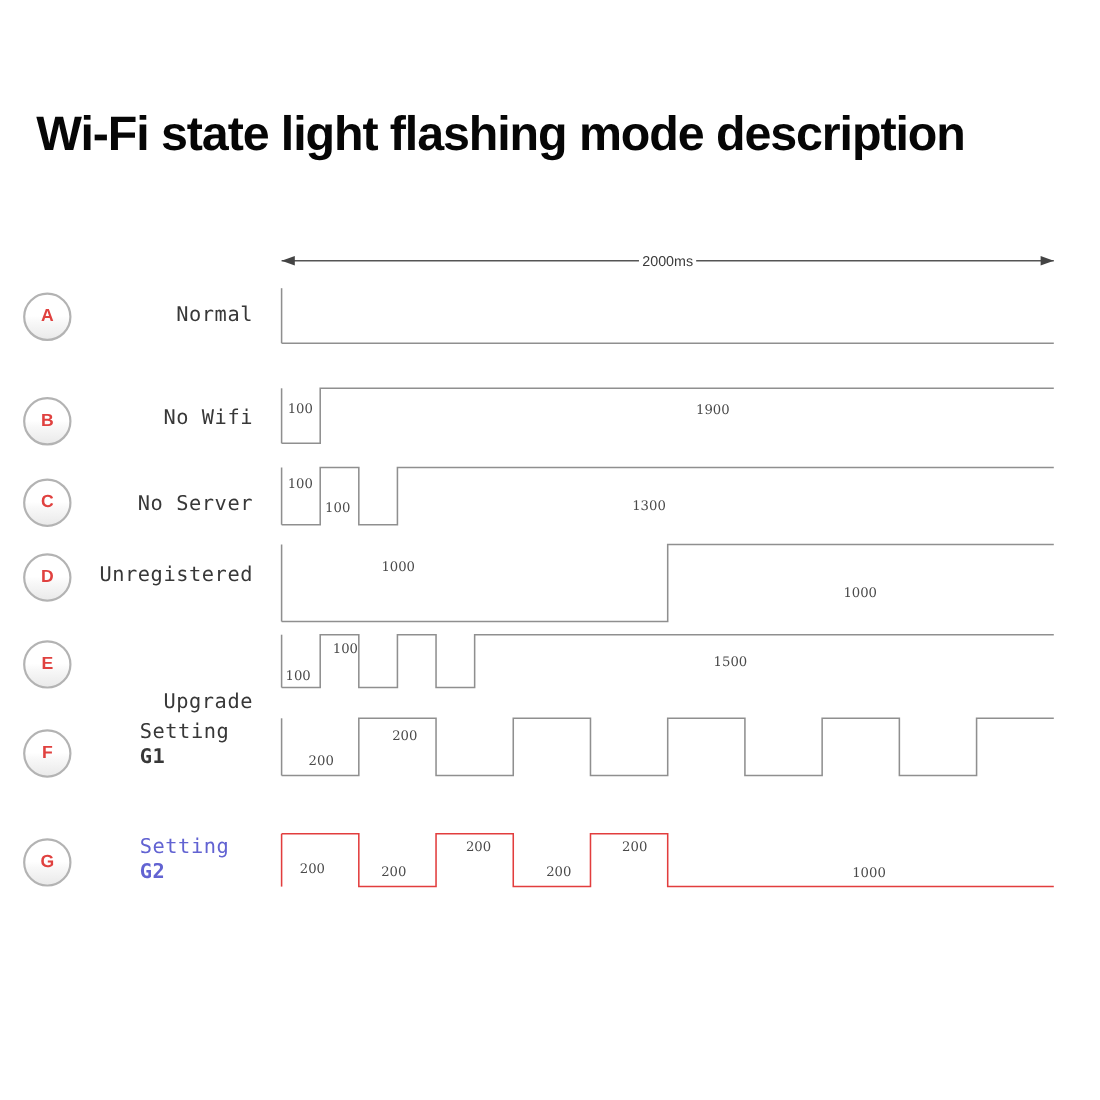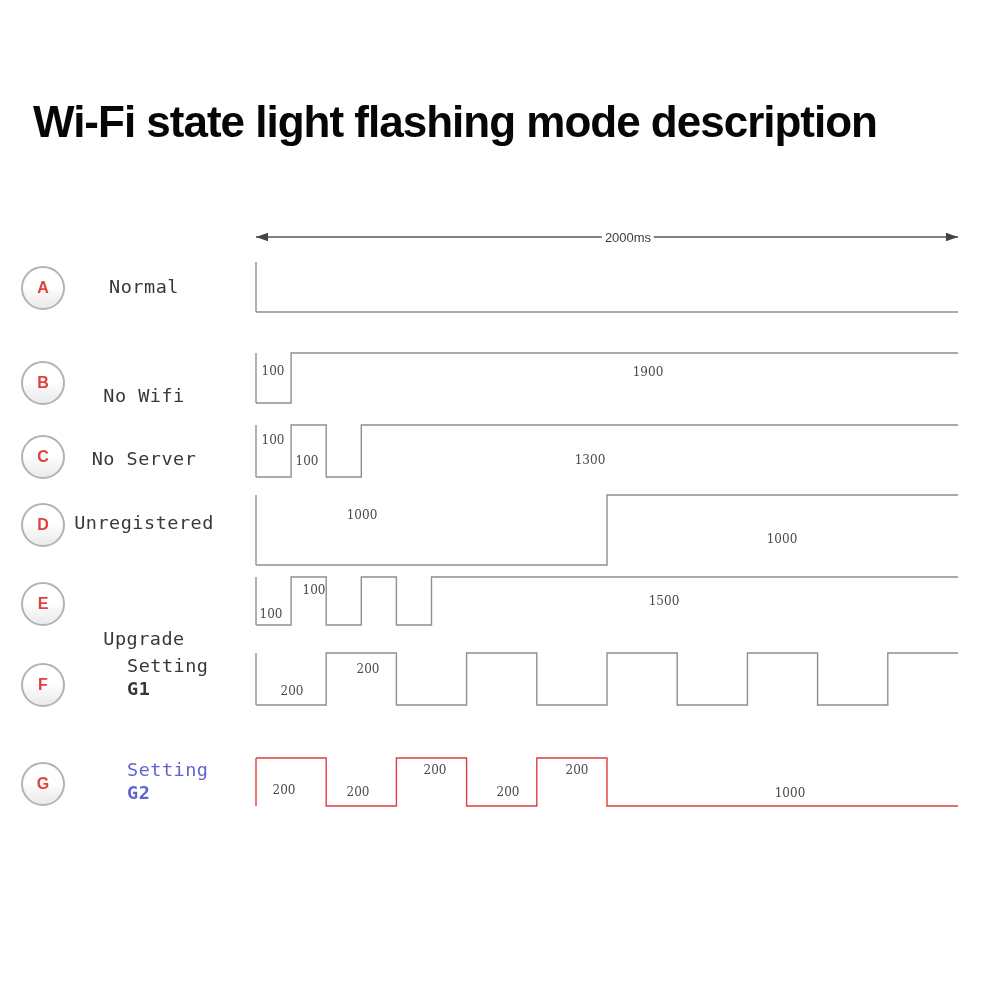--- a/index.html
+++ b/index.html
@@ -4,30 +4,30 @@
 <style>
   html,body{margin:0;padding:0;background:#ffffff;}
   .page{position:relative;width:1000px;height:1000px;background:#ffffff;overflow:hidden;
         font-family:"Liberation Sans",sans-serif;}
   .title{position:absolute;left:33px;top:97px;margin:0;font-size:44px;line-height:1.15;
          font-weight:700;letter-spacing:-1px;color:#060606;white-space:nowrap;
          font-family:"Liberation Sans",sans-serif;}
   #diagram-svg{position:absolute;left:0;top:0;}
   .layer{position:absolute;left:0;top:0;width:1000px;height:1000px;pointer-events:none;}
   .tl-label{position:absolute;transform:translate(-50%,-50%);background:#ffffff;
-            padding:0 3px;font-size:13px;color:#3c3c3c;white-space:nowrap;margin-left:21px;}
+            padding:0 3px;font-size:13px;color:#3c3c3c;white-space:nowrap;}
   .anno{position:absolute;transform:translate(-50%,-50%);white-space:nowrap;
         font-family:"DejaVu Serif",serif;font-size:12px;color:#4a4a4a;}
   .badge{position:absolute;width:40px;height:40px;border:2px solid #b3b3b3;border-radius:50%;
          background:linear-gradient(180deg,#ffffff 48%,#f8f8f8 62%,#eaeaea 100%);
          display:flex;align-items:center;justify-content:center;box-sizing:content-box;}
   .badge span{color:#e0413f;font-weight:700;font-size:16px;letter-spacing:0;}
   .state-label{position:absolute;font-family:"DejaVu Sans Mono",monospace;font-size:18.5px;
                color:#383838;letter-spacing:0.5px;line-height:23px;white-space:pre;}
-  .state-label.right{text-align:center;width:172px;left:58px;}
+  .state-label.right{text-align:right;width:172px;left:58px;}
   .state-label.two{width:120px;left:127px;}
   .state-label .l2{font-weight:700;display:block;}
   .state-label.blue{color:#6263d2;}
 </style>
 </head>
 <body>
 
 <div class="page">
   <h1 class="title">Wi-Fi state light flashing mode description</h1>
 
@@ -72,21 +72,21 @@
       <div class="anno" style="left: 790px; top: 793px;">1000</div>
     </div>
   <div class="layer" id="row-layer">
       <div class="badge" style="left: 21px; top: 266px;">
         <span>A</span>
       </div>
       <div class="state-label right" style="top: 275px;">Normal</div>
       <div class="badge" style="left: 21px; top: 361px;">
         <span>B</span>
       </div>
-      <div class="state-label right" style="top: 384px;">No Wifi</div>
+      <div class="state-label right" style="top: 368px;">No Wifi</div>
       <div class="badge" style="left: 21px; top: 435px;">
         <span>C</span>
       </div>
       <div class="state-label right" style="top: 447px;">No Server</div>
       <div class="badge" style="left: 21px; top: 503px;">
         <span>D</span>
       </div>
       <div class="state-label right" style="top: 511px;">Unregistered</div>
       <div class="badge" style="left: 21px; top: 582px;">
         <span>E</span>

